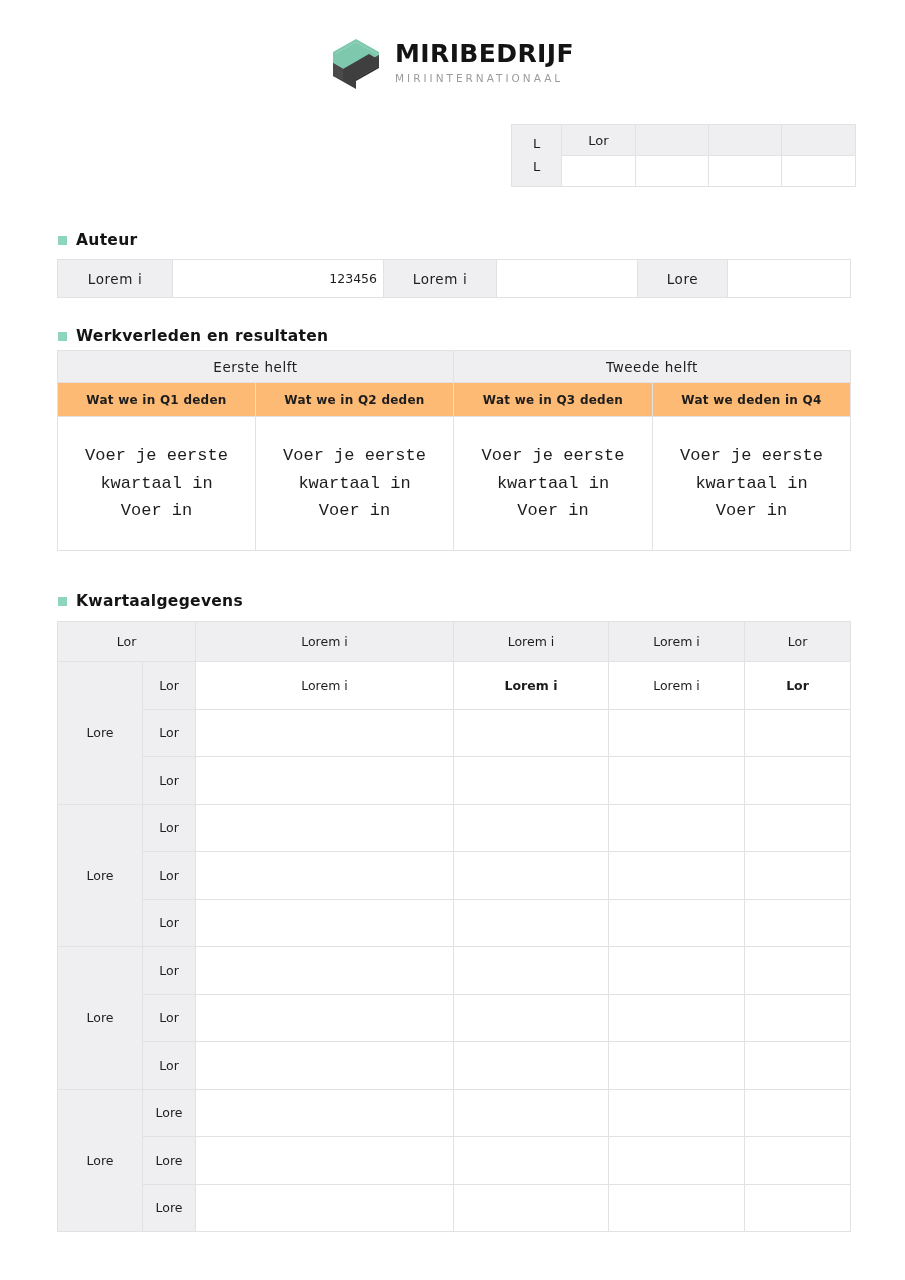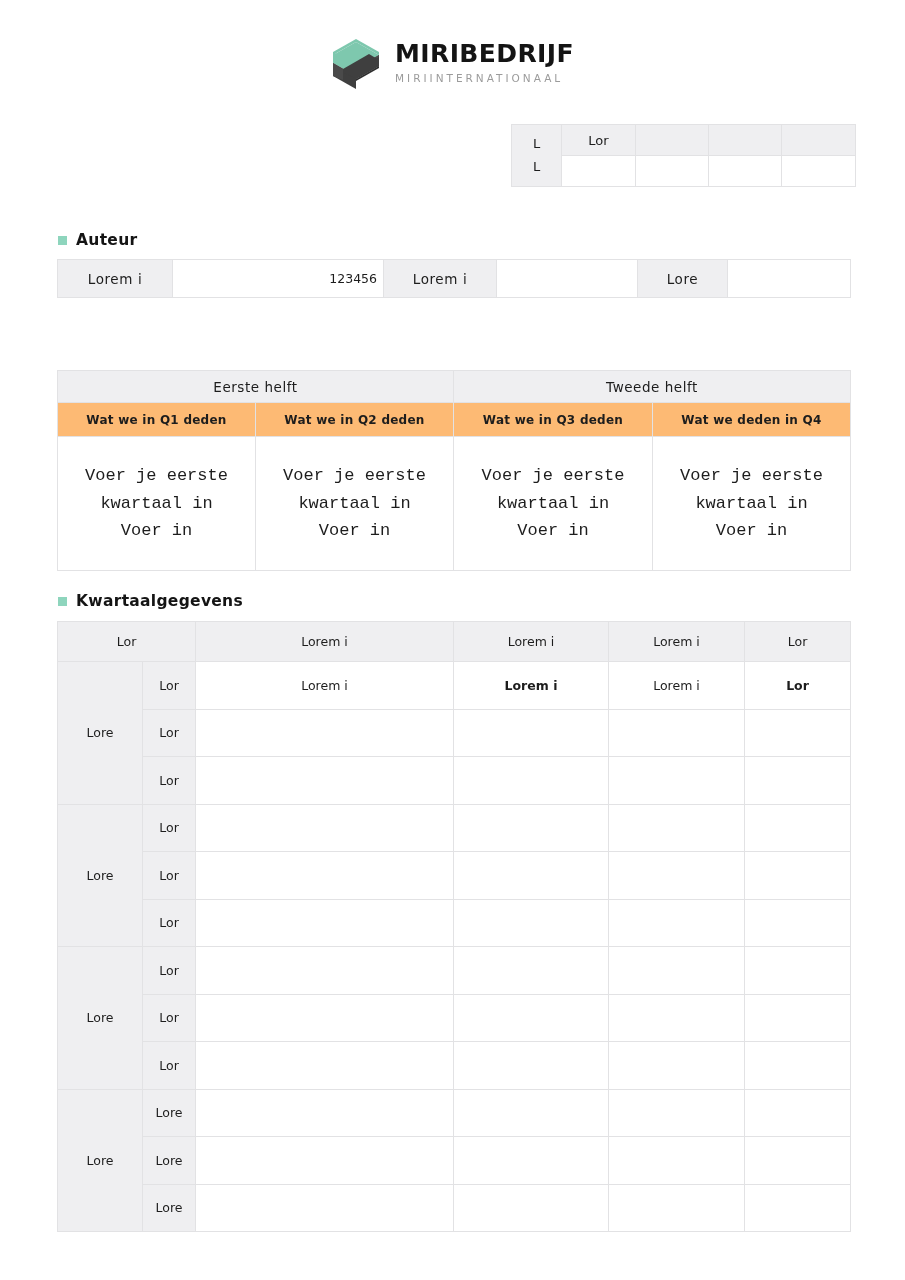--- a/index.html
+++ b/index.html
@@ -146,21 +146,21 @@
     text-align: right;
     font-size: 12.5px;
     letter-spacing: 0;
     padding-left: 9px;
   }
 
   
   .werk-table {
     position: absolute;
     left: 57px;
-    top: 370px;
+    top: 350px;
     width: 793px;
   }
   .werk-table td.half-head {
     height: 32px;
     font-size: 13.5px;
     letter-spacing: 0.55px;
     background: #efeff1;
   }
   .werk-table td.q-head {
     height: 34px;
@@ -260,20 +260,24 @@
         <td class="cell-shaded">Lorem i</td>
         <td class="value-cell">123456</td>
         <td class="cell-shaded">Lorem i</td>
         <td class="value-cell"></td>
         <td class="cell-shaded">Lore</td>
         <td class="value-cell"></td>
       </tr>
     </tbody>
   </table>
 
+  <div class="section-head" id="head-werk">
+    <span class="sq-bullet"></span>
+    <span class="section-title">Werkverleden en resultaten</span>
+  </div>
 
   <table class="doc-table werk-table">
     <colgroup>
       <col style="width:198px">
       <col style="width:198px">
       <col style="width:199px">
       <col style="width:198px">
     </colgroup>
     <tbody>
       <tr>

